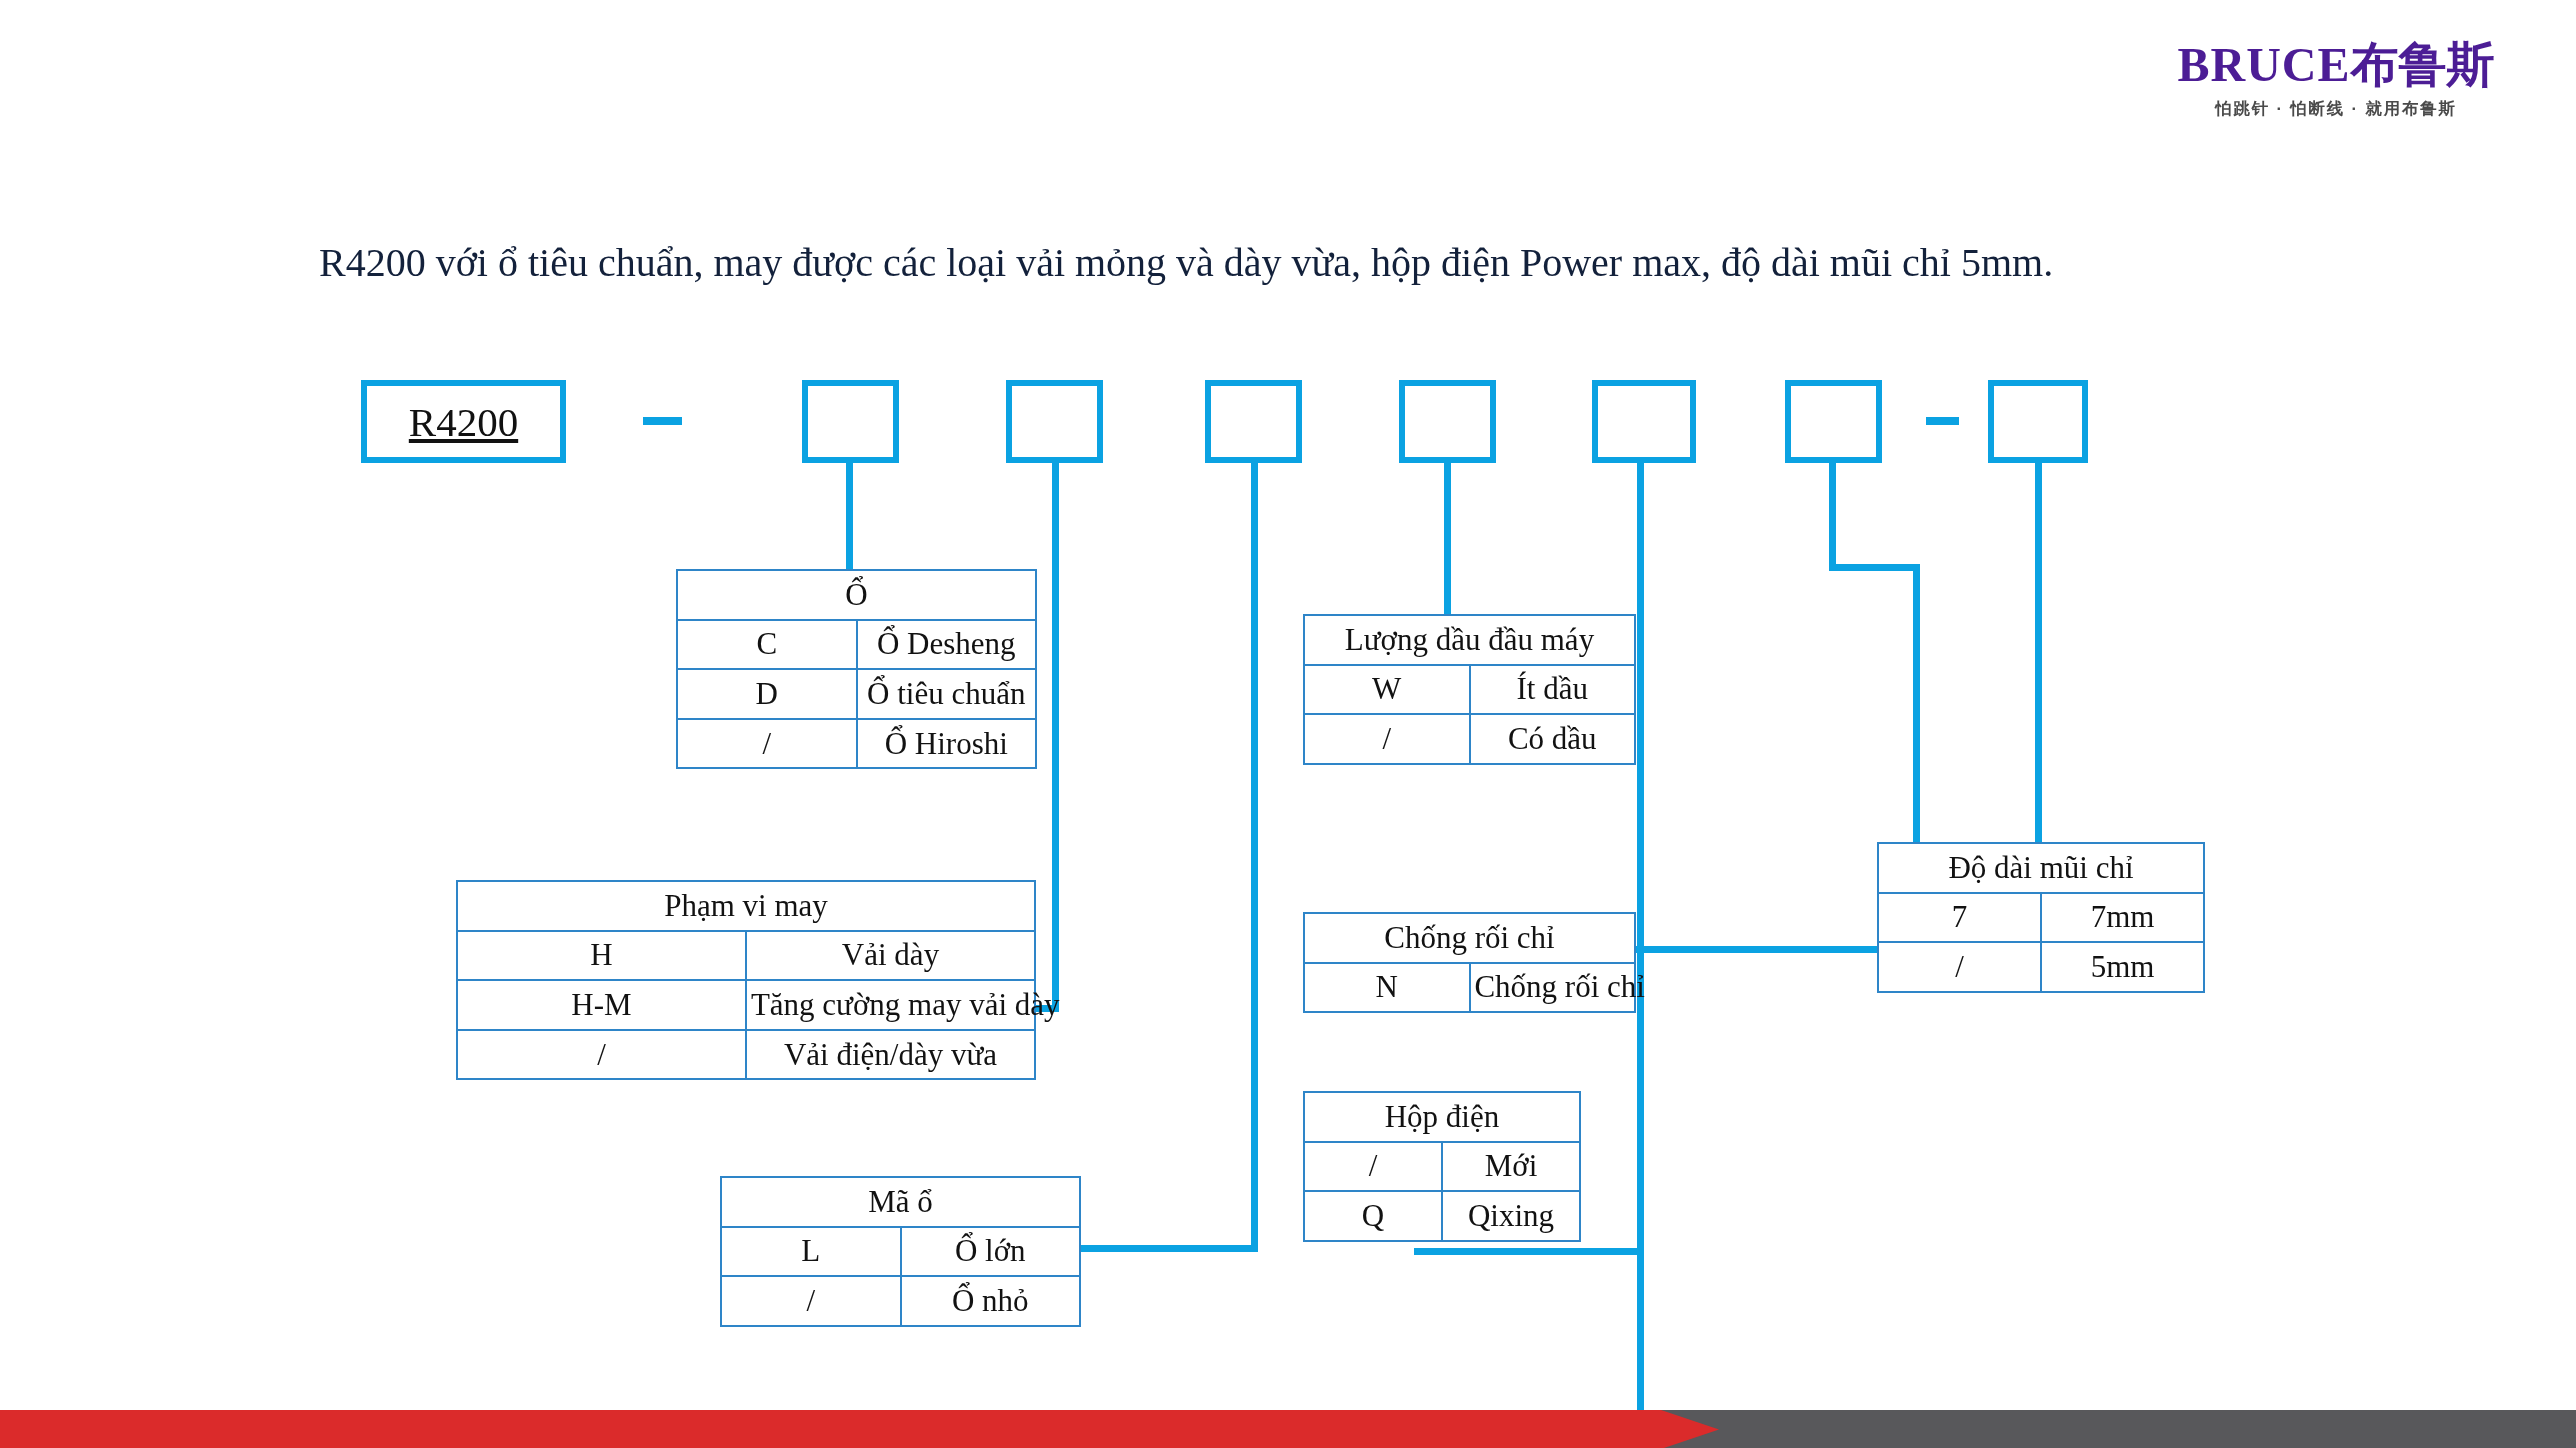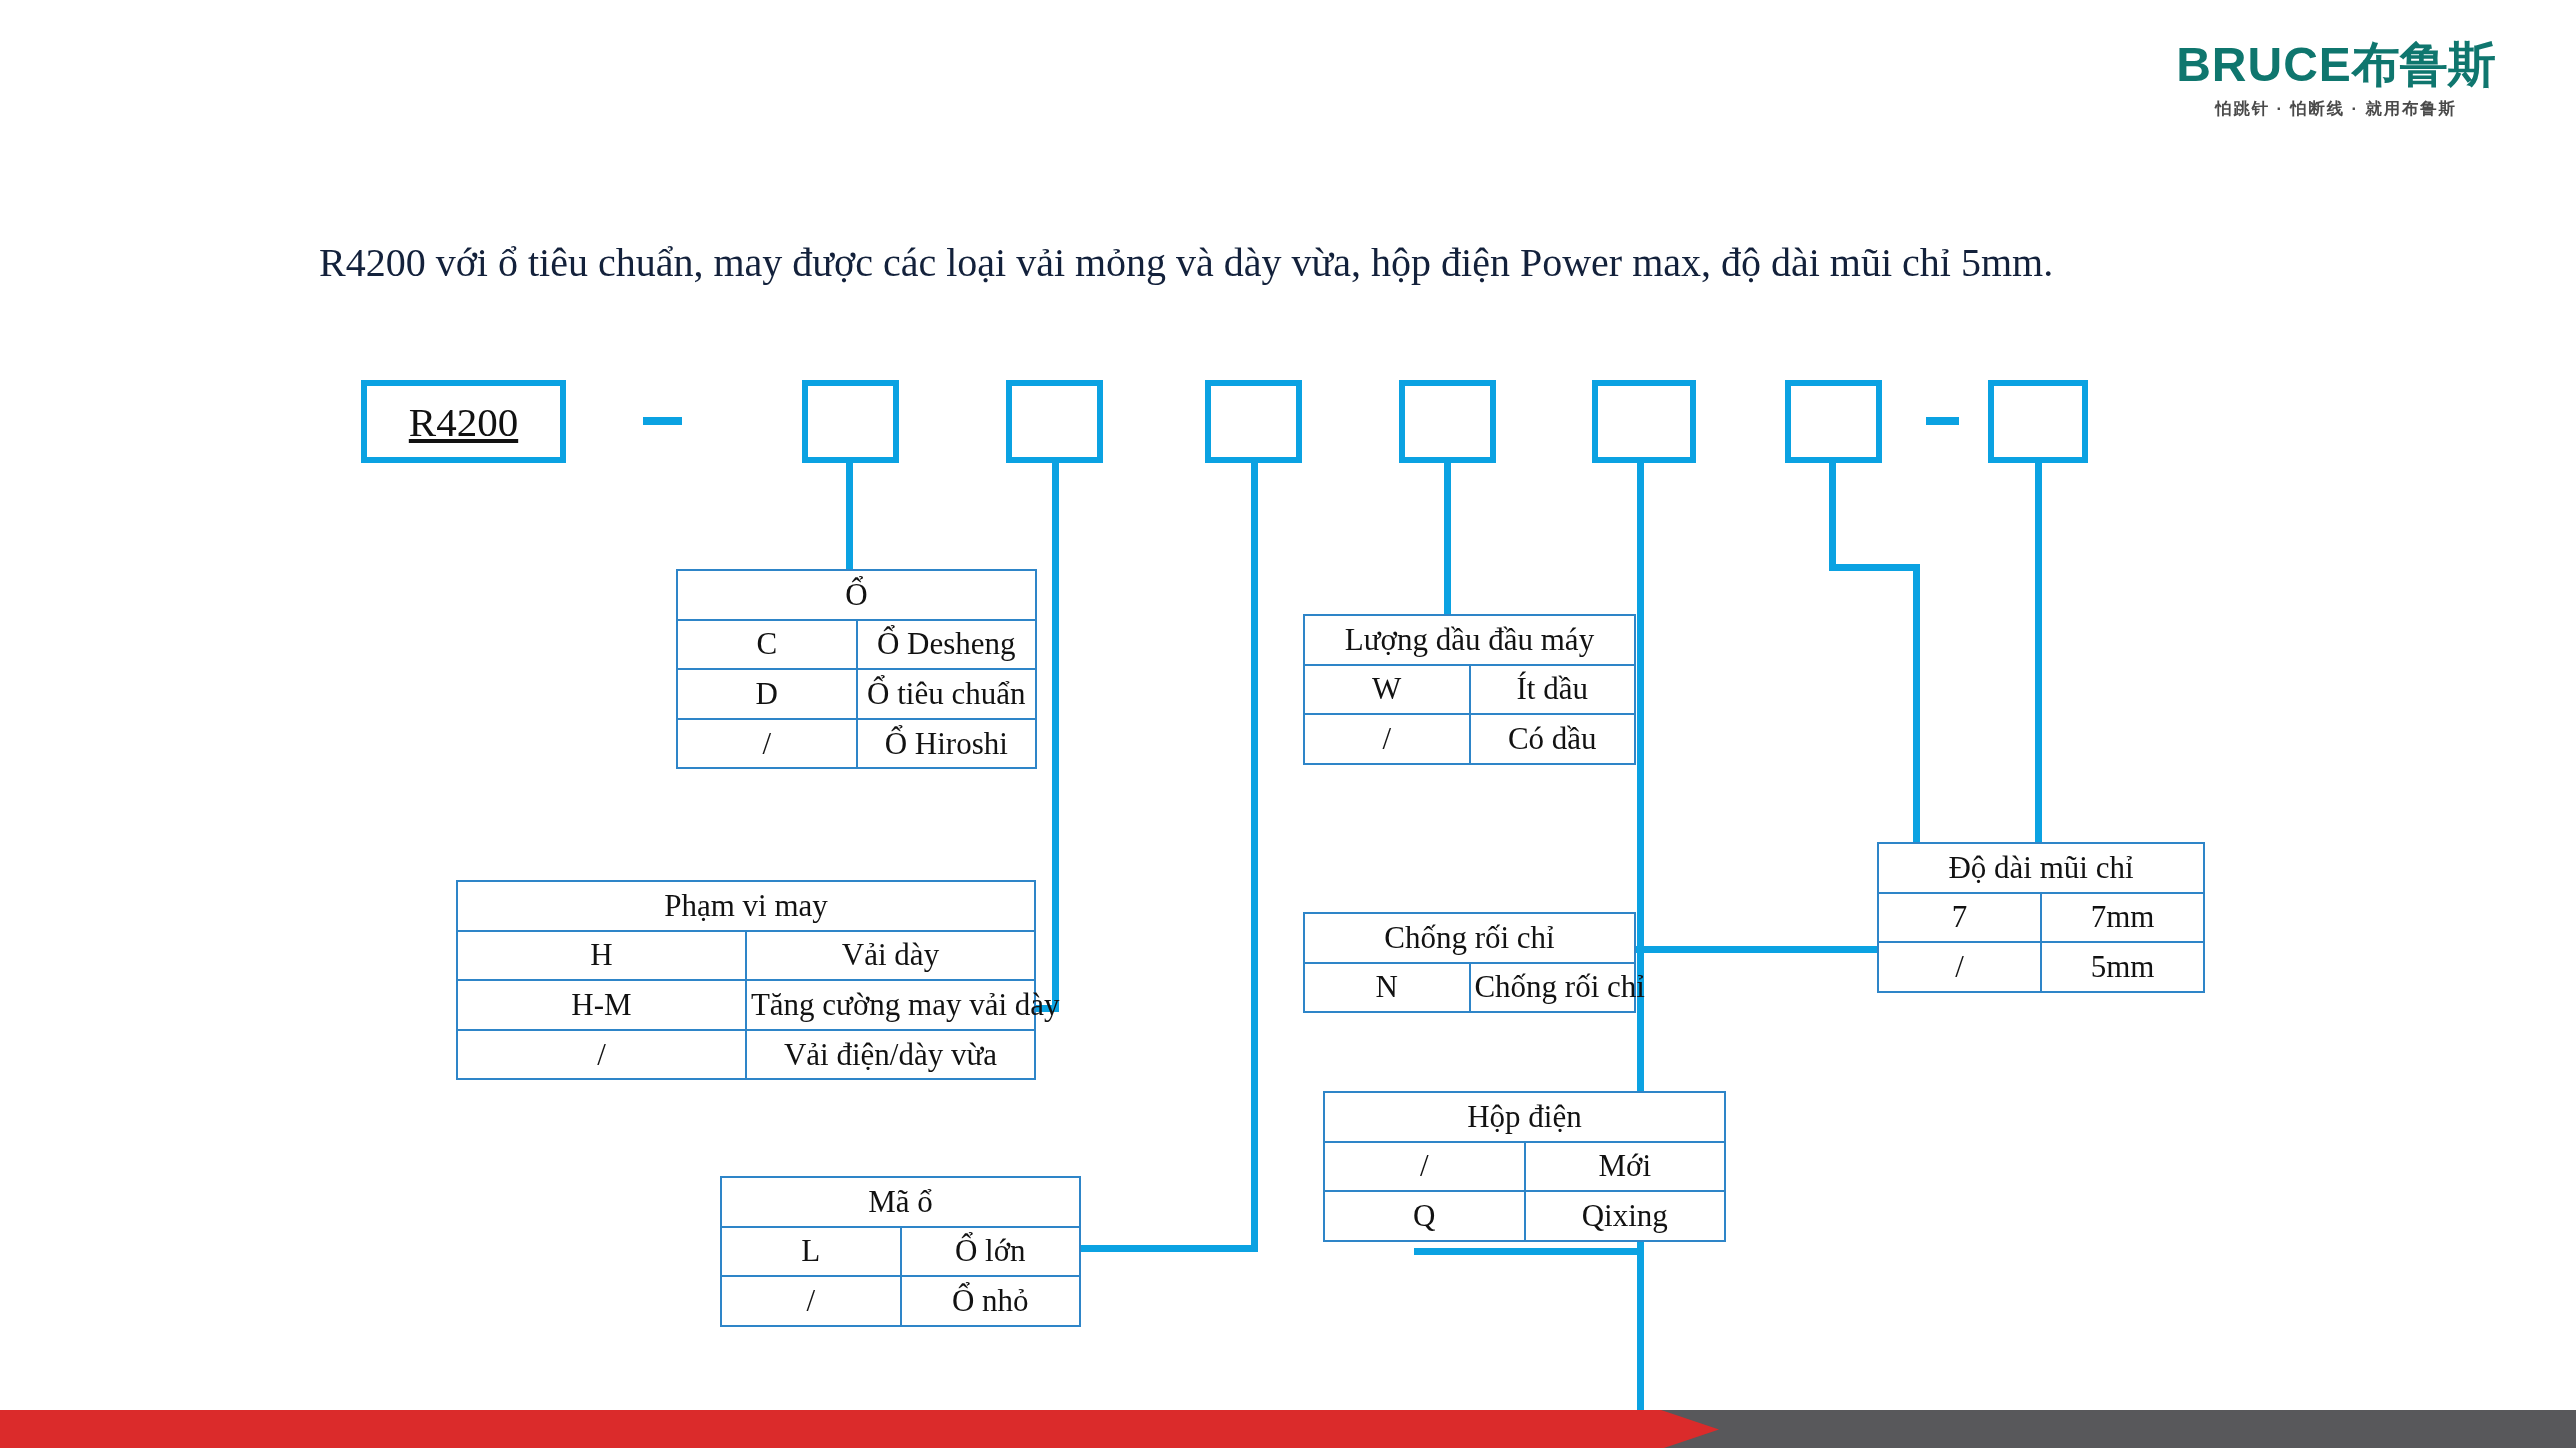--- a/index.html
+++ b/index.html
@@ -22,25 +22,25 @@
 
   
   .logo-wrap {
     position: absolute;
     right: 37px;
     top: 41px;
     text-align: center;
     width: 406px;
   }
   .logo-main {
-    font-family: Liberation Sans, sans-serif;
+    font-family: Liberation Serif, serif;
     font-weight: bold;
     font-size: 48px;
     letter-spacing: 1px;
-    color: #0f766e;
+    color: #4c1d95;
     line-height: 1.0;
     white-space: nowrap;
   }
   .logo-main .cn { letter-spacing: 0px; }
   .logo-tag {
     font-family: "Liberation Sans", "DejaVu Sans", sans-serif;
     font-size: 16.4px;
     font-weight: bold;
     color: #4a4a4a;
     letter-spacing: 1.9px;
@@ -257,21 +257,21 @@
       <tr>
         <td class="hdr" colspan="2">Chống rối chỉ</td>
       </tr>
       <tr>
         <td style="width:104px">N</td>
         <td>Chống rối chỉ</td>
       </tr>
     </tbody>
   </table>
 
-  <table class="spectable" style="left:1303px; top:1091px; width:403px;margin-left:20px;">
+  <table class="spectable" style="left:1303px; top:1091px; width:278px;">
     <tbody>
       <tr>
         <td class="hdr" colspan="2">Hộp điện</td>
       </tr>
       <tr>
         <td style="width:104px">/</td>
         <td>Mới</td>
       </tr>
       <tr>
         <td>Q</td>

